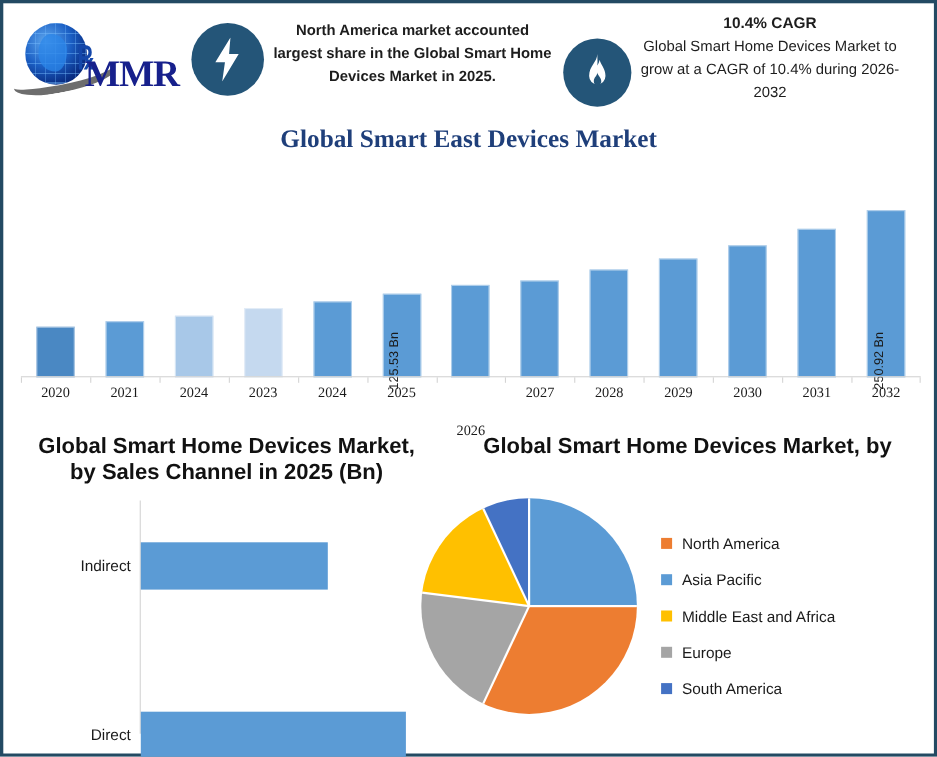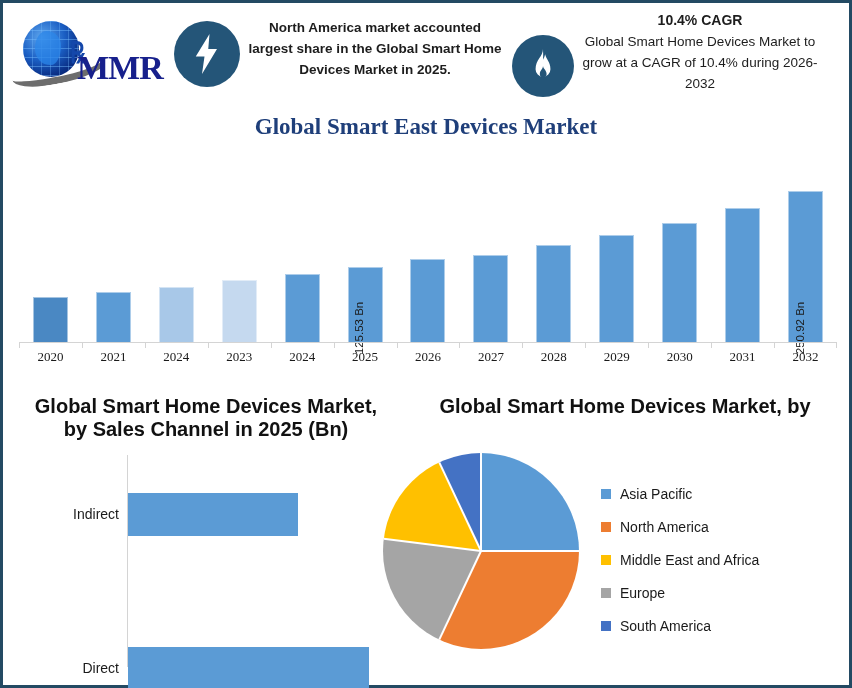--- a/index.html
+++ b/index.html
@@ -357,21 +357,21 @@
           <div class="tick"></div>
         </div>
       </div>
     <div id="bar-axis"></div>
   <div class="bar-year" style="left: 0px; width: 62.9231px;">2020</div>
       <div class="bar-year" style="left: 62.9231px; width: 62.9231px;">2021</div>
       <div class="bar-year" style="left: 125.846px; width: 62.9231px;">2024</div>
       <div class="bar-year" style="left: 188.769px; width: 62.9231px;">2023</div>
       <div class="bar-year" style="left: 251.692px; width: 62.9231px;">2024</div>
       <div class="bar-year" style="left: 314.615px; width: 62.9231px;">2025</div>
-      <div class="bar-year" style="left: 377.538px; width: 62.9231px;">2026</div>
+      <div class="bar-year" style="left: 377.538px; width: 62.9231px; margin-top: 34px;">2026</div>
       <div class="bar-year" style="left: 440.462px; width: 62.9231px;">2027</div>
       <div class="bar-year" style="left: 503.385px; width: 62.9231px;">2028</div>
       <div class="bar-year" style="left: 566.308px; width: 62.9231px;">2029</div>
       <div class="bar-year" style="left: 629.231px; width: 62.9231px;">2030</div>
       <div class="bar-year" style="left: 692.154px; width: 62.9231px;">2031</div>
       <div class="bar-year" style="left: 755.077px; width: 62.9231px;">2032</div>
     </div>
 
   <div id="sales-panel">
     <div class="panel-title">
@@ -394,26 +394,26 @@
     <div id="pie-wrap">
       <div id="pie" style="background: conic-gradient(rgb(91, 155, 213) 0deg, rgb(91, 155, 213) 90deg, rgb(237, 125, 49) 90deg, rgb(237, 125, 49) 205.2deg, rgb(165, 165, 165) 205.2deg, rgb(165, 165, 165) 277.2deg, rgb(255, 192, 0) 277.2deg, rgb(255, 192, 0) 334.8deg, rgb(68, 114, 196) 334.8deg, rgb(68, 114, 196) 360deg);"></div>
     <div class="pie-sep" style="transform: translate(-50%, 0px) rotate(180deg);"></div>
         <div class="pie-sep" style="transform: translate(-50%, 0px) rotate(270deg);"></div>
         <div class="pie-sep" style="transform: translate(-50%, 0px) rotate(385.2deg);"></div>
         <div class="pie-sep" style="transform: translate(-50%, 0px) rotate(457.2deg);"></div>
         <div class="pie-sep" style="transform: translate(-50%, 0px) rotate(514.8deg);"></div>
       </div>
     <div id="pie-legend">
         <div class="legend-row">
+          <span class="legend-swatch" style="background: rgb(237, 125, 49);"></span>
+          <span class="legend-label">North America</span>
+        </div>
+        <div class="legend-row">
           <span class="legend-swatch" style="background: rgb(91, 155, 213);"></span>
           <span class="legend-label">Asia Pacific</span>
-        </div>
-        <div class="legend-row">
-          <span class="legend-swatch" style="background: rgb(237, 125, 49);"></span>
-          <span class="legend-label">North America</span>
         </div>
         <div class="legend-row">
           <span class="legend-swatch" style="background: rgb(255, 192, 0);"></span>
           <span class="legend-label">Middle East and Africa</span>
         </div>
         <div class="legend-row">
           <span class="legend-swatch" style="background: rgb(165, 165, 165);"></span>
           <span class="legend-label">Europe</span>
         </div>
         <div class="legend-row">

